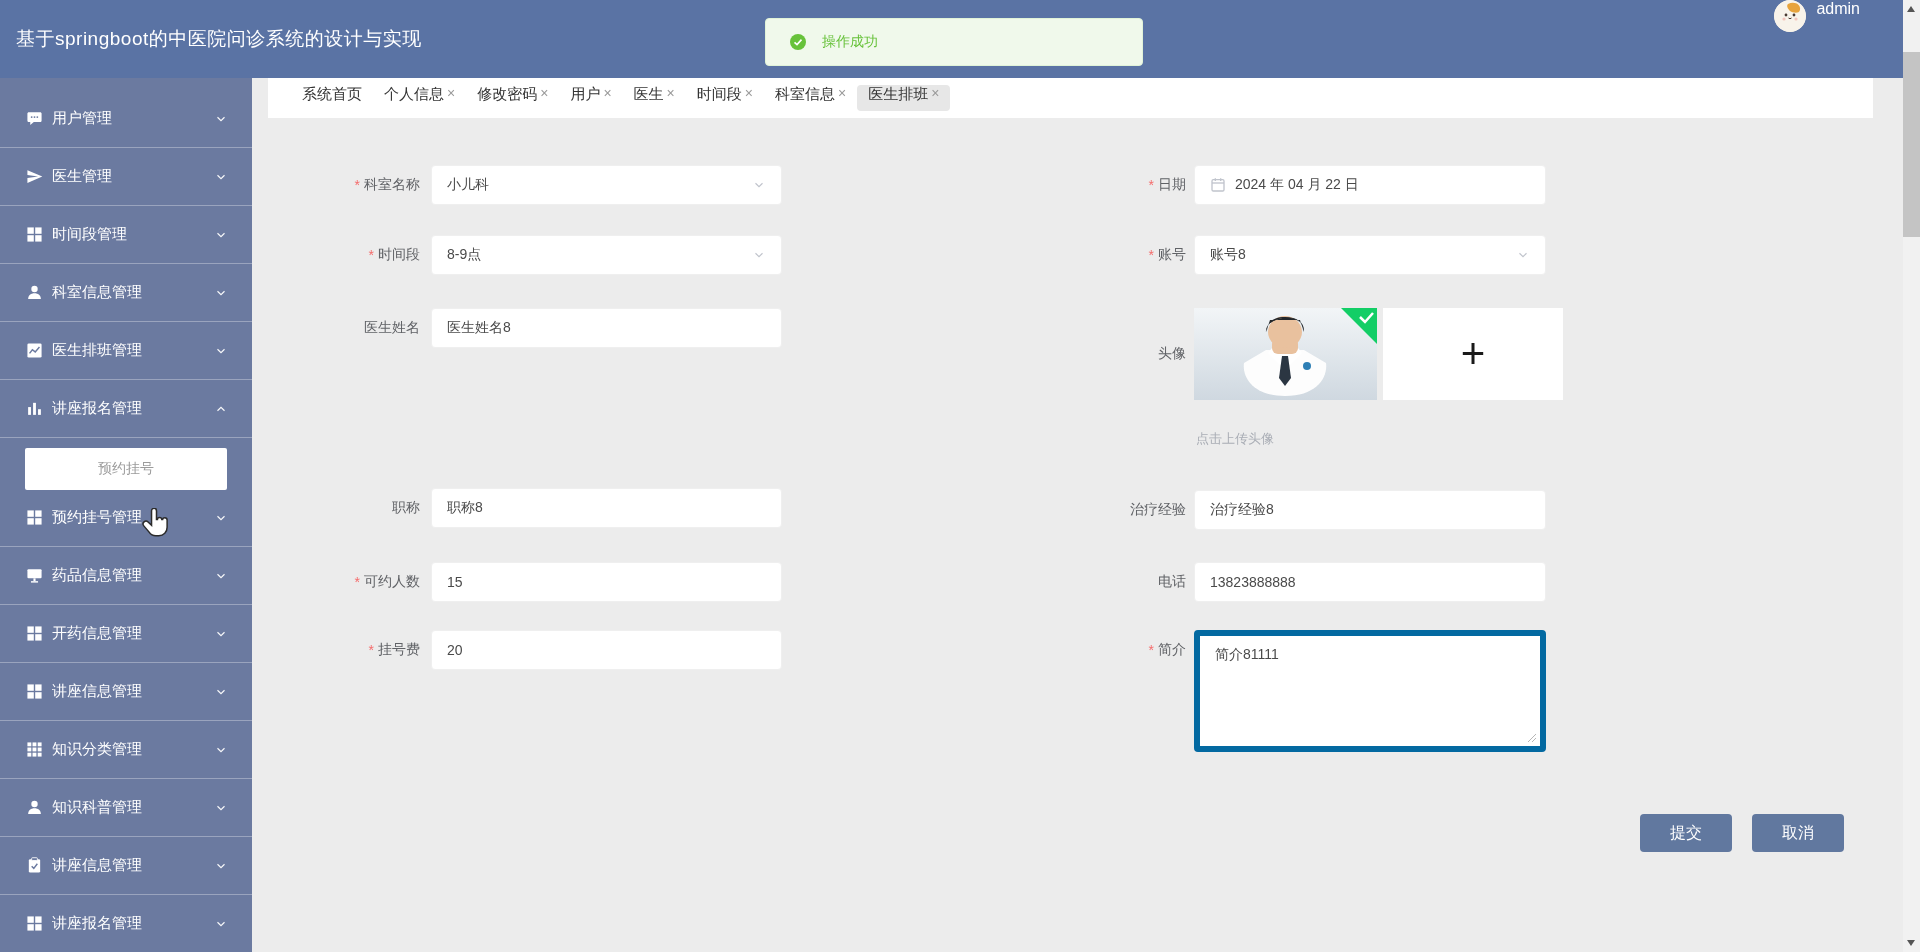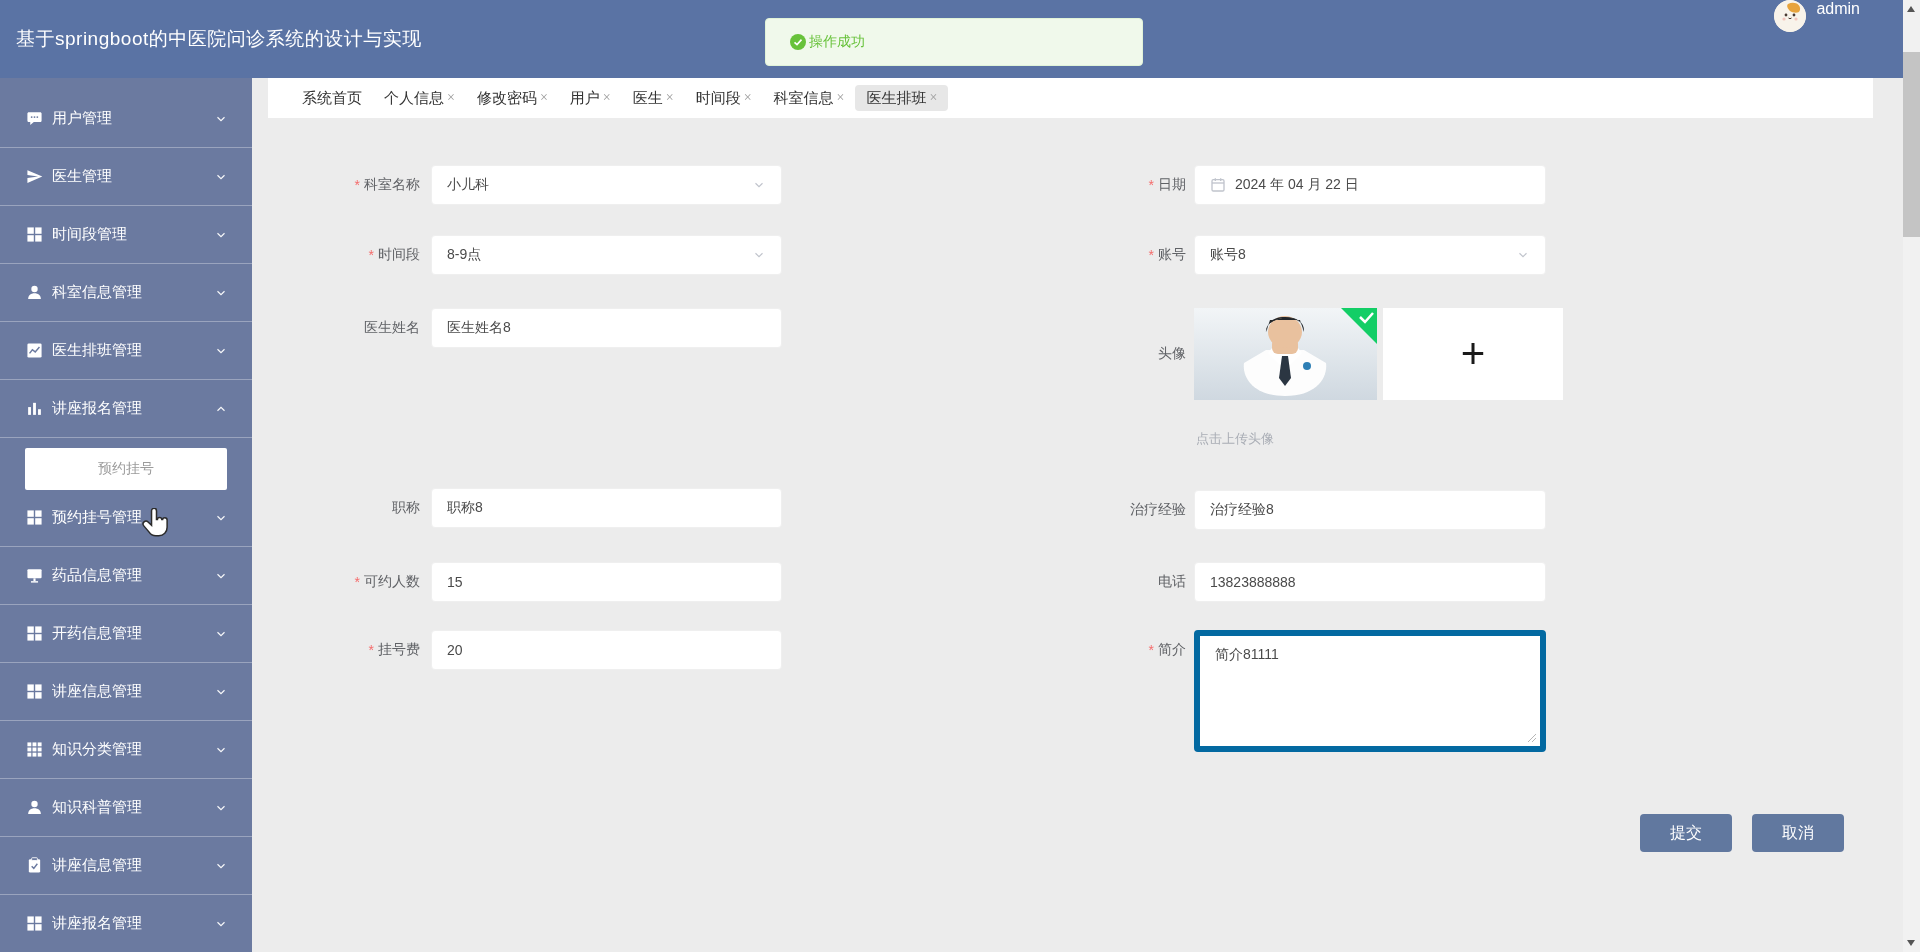--- a/index.html
+++ b/index.html
@@ -10,41 +10,41 @@
   .header{position:absolute;left:0;top:0;width:1920px;height:78px;background:#5a73a4;z-index:2;}
   .header-title{position:absolute;left:16px;top:0;height:78px;display:flex;align-items:center;
        color:#ffffff;font-size:19px;letter-spacing:.5px;}
   .user-box{position:absolute;right:60px;top:0;height:78px;display:flex;align-items:flex-start;gap:10px;}
   .user-avatar{width:32px;height:32px;border-radius:50%;overflow:hidden;background:#f6f1e7;flex:0 0 auto;}
   .user-name{color:#fff;font-size:16px;}
 
   
   .toast{position:absolute;left:765px;top:18px;width:378px;height:48px;background:#f0f9eb;
        border:1px solid #e1f3d8;border-radius:4px;box-sizing:border-box;display:flex;align-items:center;
-       padding-left:24px;gap:3px;z-index:5;}
+       padding-left:24px;gap:16px;z-index:5;}
   .toast-text{color:#67c23a;font-size:14px;}
 
   
   .sidebar{position:absolute;left:0;top:78px;width:252px;height:874px;background:#6b7aa0;z-index:1;}
   .mi{position:absolute;left:0;width:252px;height:58px;display:flex;align-items:center;
       padding:0 24px 0 26px;box-sizing:border-box;border-bottom:1px solid rgba(255,255,255,.32);
       color:#fff;cursor:pointer;}
   .mi .ic{width:17px;height:17px;margin-right:9px;flex:0 0 auto;}
   .mi .lbl{font-size:15px;flex:1;white-space:nowrap;}
   .mi .chev{width:14px;height:14px;opacity:.95;}
   .submenu{position:absolute;left:25px;top:370px;width:202px;height:42px;background:#ffffff;
       border-radius:2px;display:flex;align-items:center;justify-content:center;color:#9b9b9b;
       font-size:14px;cursor:pointer;}
 
   
   .content{position:absolute;left:252px;top:78px;width:1651px;height:874px;background:#ececec;}
   .tabbar{position:absolute;left:16px;top:0;width:1605px;height:40px;background:#ffffff;
       display:flex;align-items:center;padding-left:23px;box-sizing:border-box;}
-  .tab{display:flex;align-items:center;height:26px;padding:0 11px;border-radius:4px;
-      font-size:15px;color:#333;cursor:pointer;white-space:nowrap;font-family:Liberation Serif, serif;}
+  .tab{display:flex;height:26px;padding:0 11px;border-radius:4px;
+      font-size:15px;color:#333;cursor:pointer;white-space:nowrap;}
   .tab .x{color:#999;font-size:14px;margin-left:3px;}
   .tab.active{background:#e7e7e7;}
 
   
   .flabel{position:absolute;height:40px;display:flex;align-items:center;justify-content:flex-end;
       color:#606266;font-size:14px;gap:4px;white-space:nowrap;}
   .star{color:#f56c6c;}
   .finput{position:absolute;height:40px;background:#fff;border:1px solid #efefef;border-radius:4px;
       box-sizing:border-box;display:flex;align-items:center;padding:0 15px;font-size:14px;color:#4a4a4a;}
   input.finput{outline:none;}

